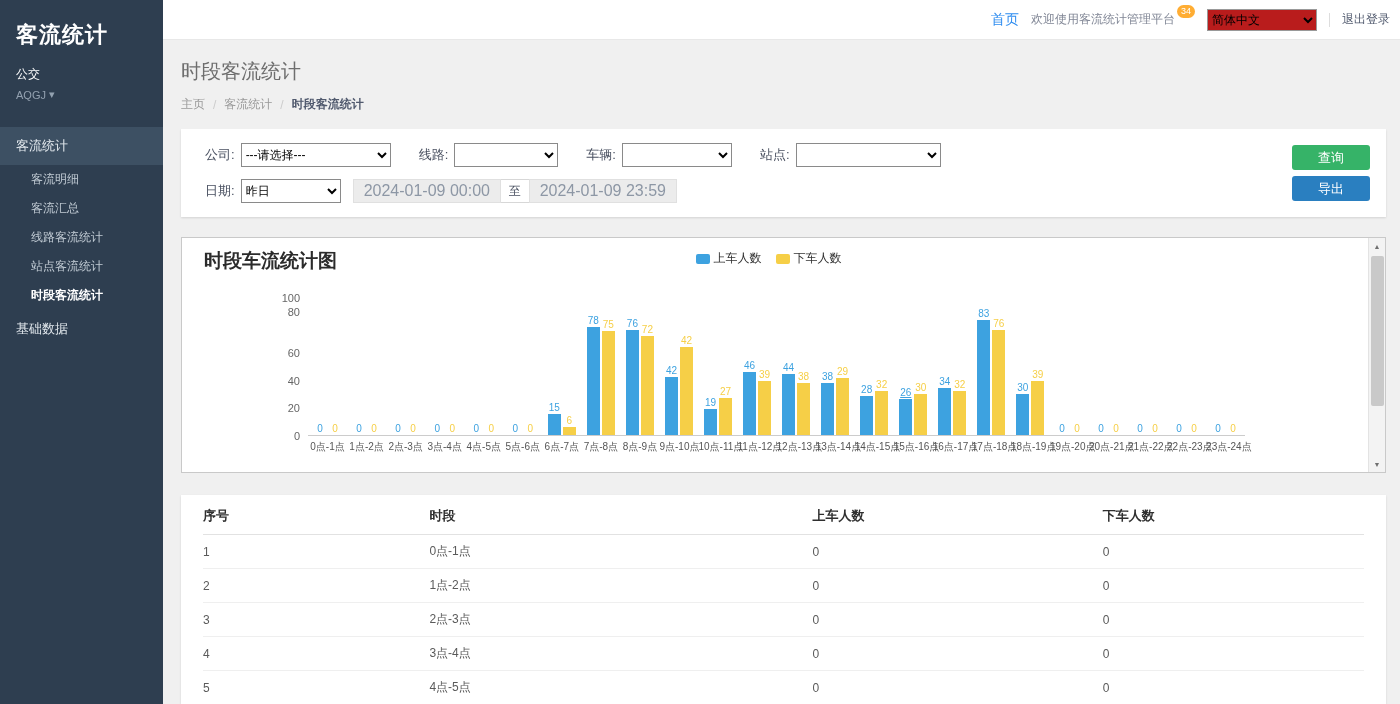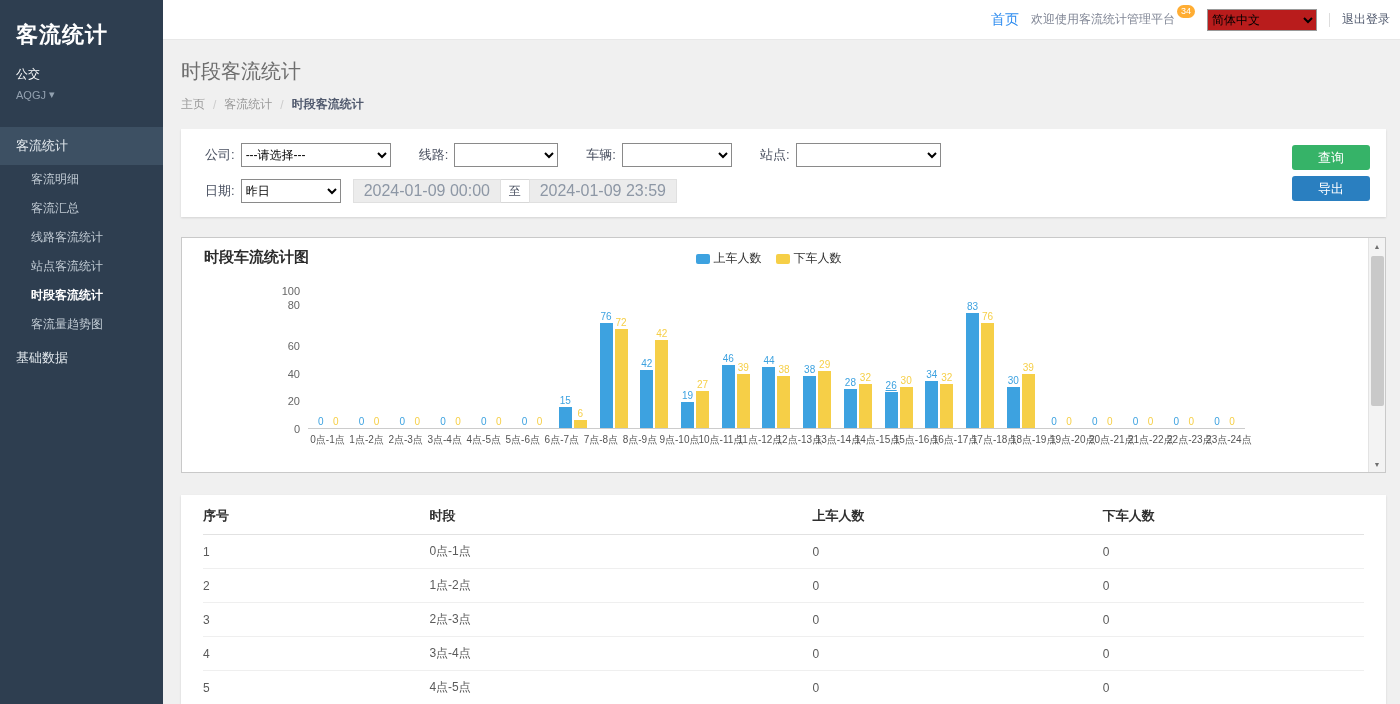--- a/index.html
+++ b/index.html
@@ -67,21 +67,21 @@
     color: #fff; font-size: 13px; cursor: pointer; font-family: inherit;
   }
   .btn-search { top: 16px; background: var(--search-green, #36b368); }
   .btn-export { top: 47px; background: var(--export-blue, #2a7fc0); }
 
   
   .chart-card {
     margin-top: 20px; background: #fff; border: 1px solid #c9c9c9; height: 236px;
     position: relative; padding: 10px 30px 0 12px; flex-shrink: 0;
   }
-  .chart-title { font-size: 15px; font-weight: bold; color: #2b2b2b; margin-left: 10px; }
+  .chart-title { font-size: 19px; font-weight: bold; color: #2b2b2b; margin-left: 10px; }
   .chart-legend { position: absolute; top: 12px; left: 0; right: 30px; display: flex; justify-content: center; gap: 14px; }
   .legend-item { display: flex; align-items: center; gap: 4px; font-size: 12px; color: #333; cursor: pointer; }
   .legend-swatch { width: 14px; height: 10px; border-radius: 2px; }
   .chart-area { display: flex; margin-top: 24px; padding: 0 110px 0 80px; }
   .chart-yaxis { position: relative; width: 34px; height: 138px; flex-shrink: 0; }
   .ytick { position: absolute; right: 8px; font-size: 11px; color: #666; }
   .chart-right { flex: 1; min-width: 0; }
   .chart-plot { height: 138px; border-bottom: 1px solid #ccc; display: flex; align-items: flex-end; }
   .bar-group { flex: 1; min-width: 0; display: flex; justify-content: center; align-items: flex-end; gap: 2px; height: 100%; }
   .bar-wrap { display: flex; flex-direction: column; align-items: center; justify-content: flex-end; height: 100%; }
@@ -114,21 +114,20 @@
     <span>AQGJ</span>
     <span>▾</span>
   </div>
   <nav class="sidebar-menu">
       <div class="menu-header expanded">客流统计</div>
       <div class="submenu-item">客流明细</div>
       <div class="submenu-item">客流汇总</div>
       <div class="submenu-item">线路客流统计</div>
       <div class="submenu-item">站点客流统计</div>
       <div class="submenu-item active">时段客流统计</div>
-      <div class="submenu-item">客流量趋势图</div>
       <div class="menu-header">基础数据</div>
     </nav>
 </aside>
 
 <div class="main">
 
   <header class="topbar">
     <span class="topbar-home">首页</span>
     <span class="welcome-wrap">
       <span>欢迎使用客流统计管理平台</span>
@@ -270,20 +269,30 @@
                 </div>
               </div>
               <div class="bar-group">
                 <div class="bar-wrap">
                   <div class="bar-value" style="color: rgb(61, 162, 224);">15</div>
                   <div class="bar" style="height: 21px; background: rgb(61, 162, 224);"></div>
                 </div>
                 <div class="bar-wrap">
                   <div class="bar-value" style="color: rgb(246, 207, 71);">6</div>
                   <div class="bar" style="height: 8px; background: rgb(246, 207, 71);"></div>
+                </div>
+              </div>
+              <div class="bar-group">
+                <div class="bar-wrap">
+                  <div class="bar-value" style="color: rgb(61, 162, 224);">78</div>
+                  <div class="bar" style="height: 108px; background: rgb(61, 162, 224);"></div>
+                </div>
+                <div class="bar-wrap">
+                  <div class="bar-value" style="color: rgb(246, 207, 71);">75</div>
+                  <div class="bar" style="height: 104px; background: rgb(246, 207, 71);"></div>
                 </div>
               </div>
               <div class="bar-group">
                 <div class="bar-wrap">
                   <div class="bar-value" style="color: rgb(61, 162, 224);">76</div>
                   <div class="bar" style="height: 105px; background: rgb(61, 162, 224);"></div>
                 </div>
                 <div class="bar-wrap">
                   <div class="bar-value" style="color: rgb(246, 207, 71);">72</div>
                   <div class="bar" style="height: 99px; background: rgb(246, 207, 71);"></div>

